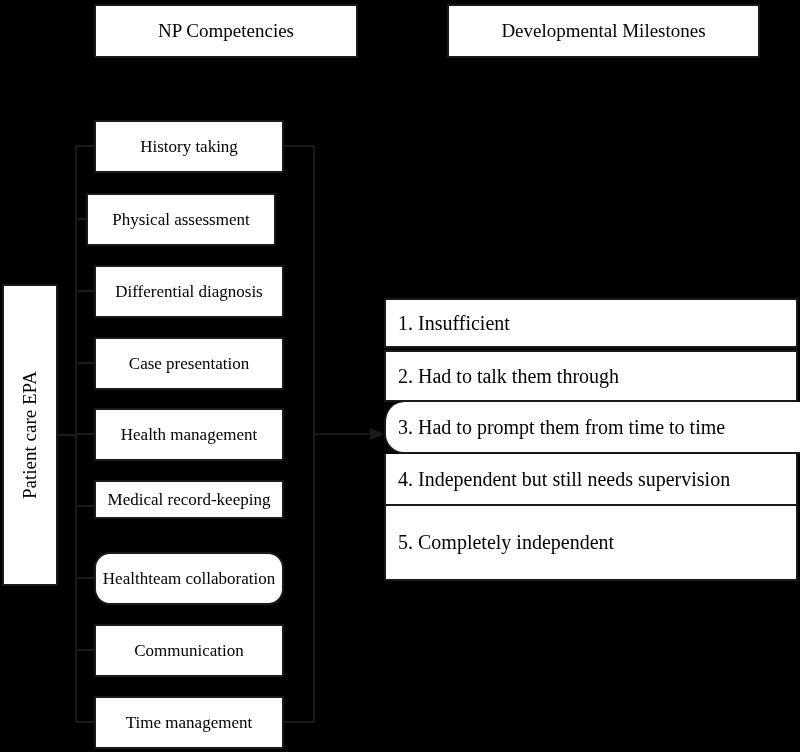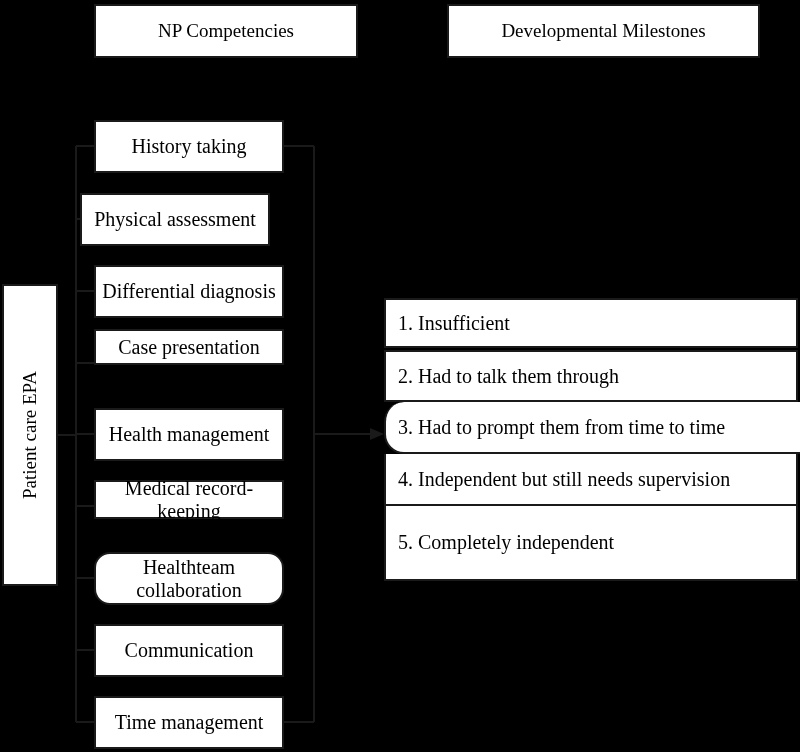--- a/index.html
+++ b/index.html
@@ -26,21 +26,21 @@
     display: flex;
     align-items: center;
     justify-content: center;
     text-align: center;
     line-height: 1.15;
   }
   .header-box {
     font-size: 19px;
   }
   .comp-box {
-    font-size: 20px;
+    font-size: 17px;
     padding: 2px 6px;
   }
   .milestone-box {
     font-size: 20px;
     justify-content: flex-start;
     padding-left: 12px;
     border-top: none;
   }
   .milestone-box.first {
     border-top: 2px solid #1a1a1a;
@@ -95,27 +95,27 @@
     <span>Developmental Milestones</span>
   </div>
 
   <div class="box epa-box" style="left:2px; top:284px; width:56px; height:302px;">
     <span>Patient care EPA</span>
   </div>
 
   <div class="box comp-box" style="left:94px; top:120px; width:190px; height:53px;">
     <span>History taking</span>
   </div>
-  <div class="box comp-box" style="left:80px; top:193px; width:190px; height:53px;">
+  <div class="box comp-box" style="left:86px; top:193px; width:190px; height:53px;">
     <span>Physical assessment</span>
   </div>
   <div class="box comp-box" style="left:94px; top:265px; width:190px; height:53px;">
     <span>Differential diagnosis</span>
   </div>
-  <div class="box comp-box" style="left:94px; top:329px; width:190px; height:36px;">
+  <div class="box comp-box" style="left:94px; top:337px; width:190px; height:53px;">
     <span>Case presentation</span>
   </div>
   <div class="box comp-box" style="left:94px; top:408px; width:190px; height:53px;">
     <span>Health management</span>
   </div>
   <div class="box comp-box" style="left:94px; top:480px; width:190px; height:39px;">
     <span>Medical record-keeping</span>
   </div>
   <div class="box comp-box" style="left:94px; top:552px; width:190px; height:53px;border-radius:16px;">
     <span>Healthteam collaboration</span>

